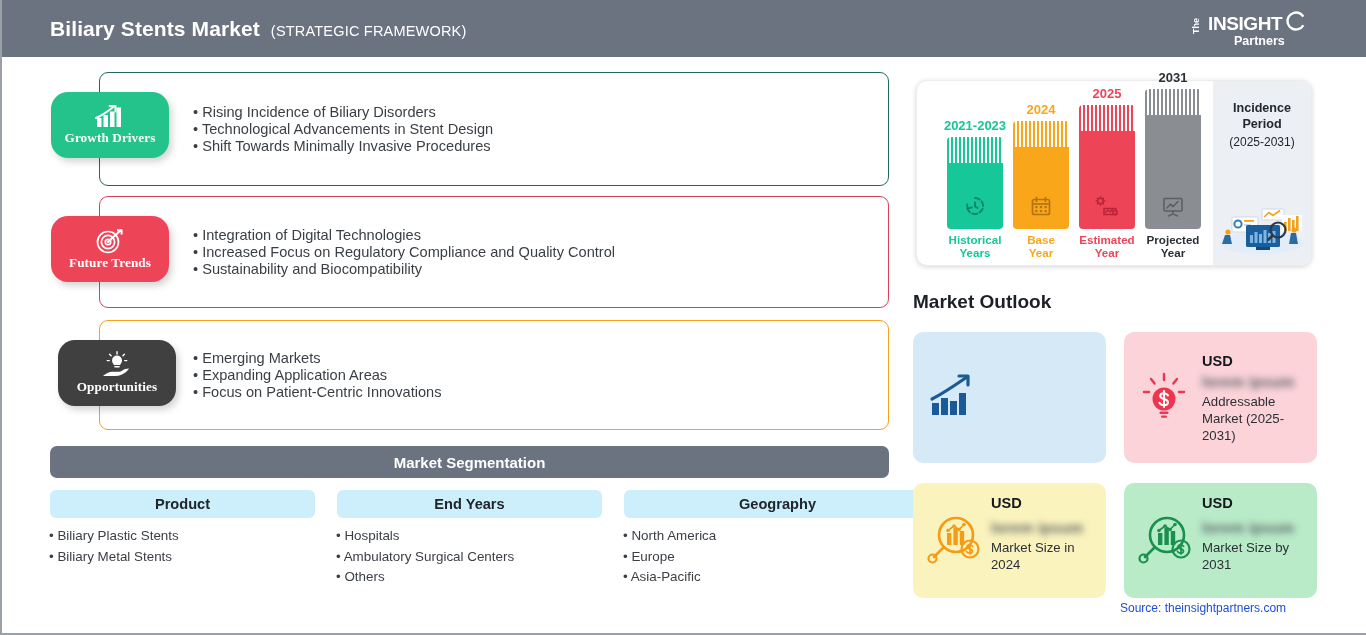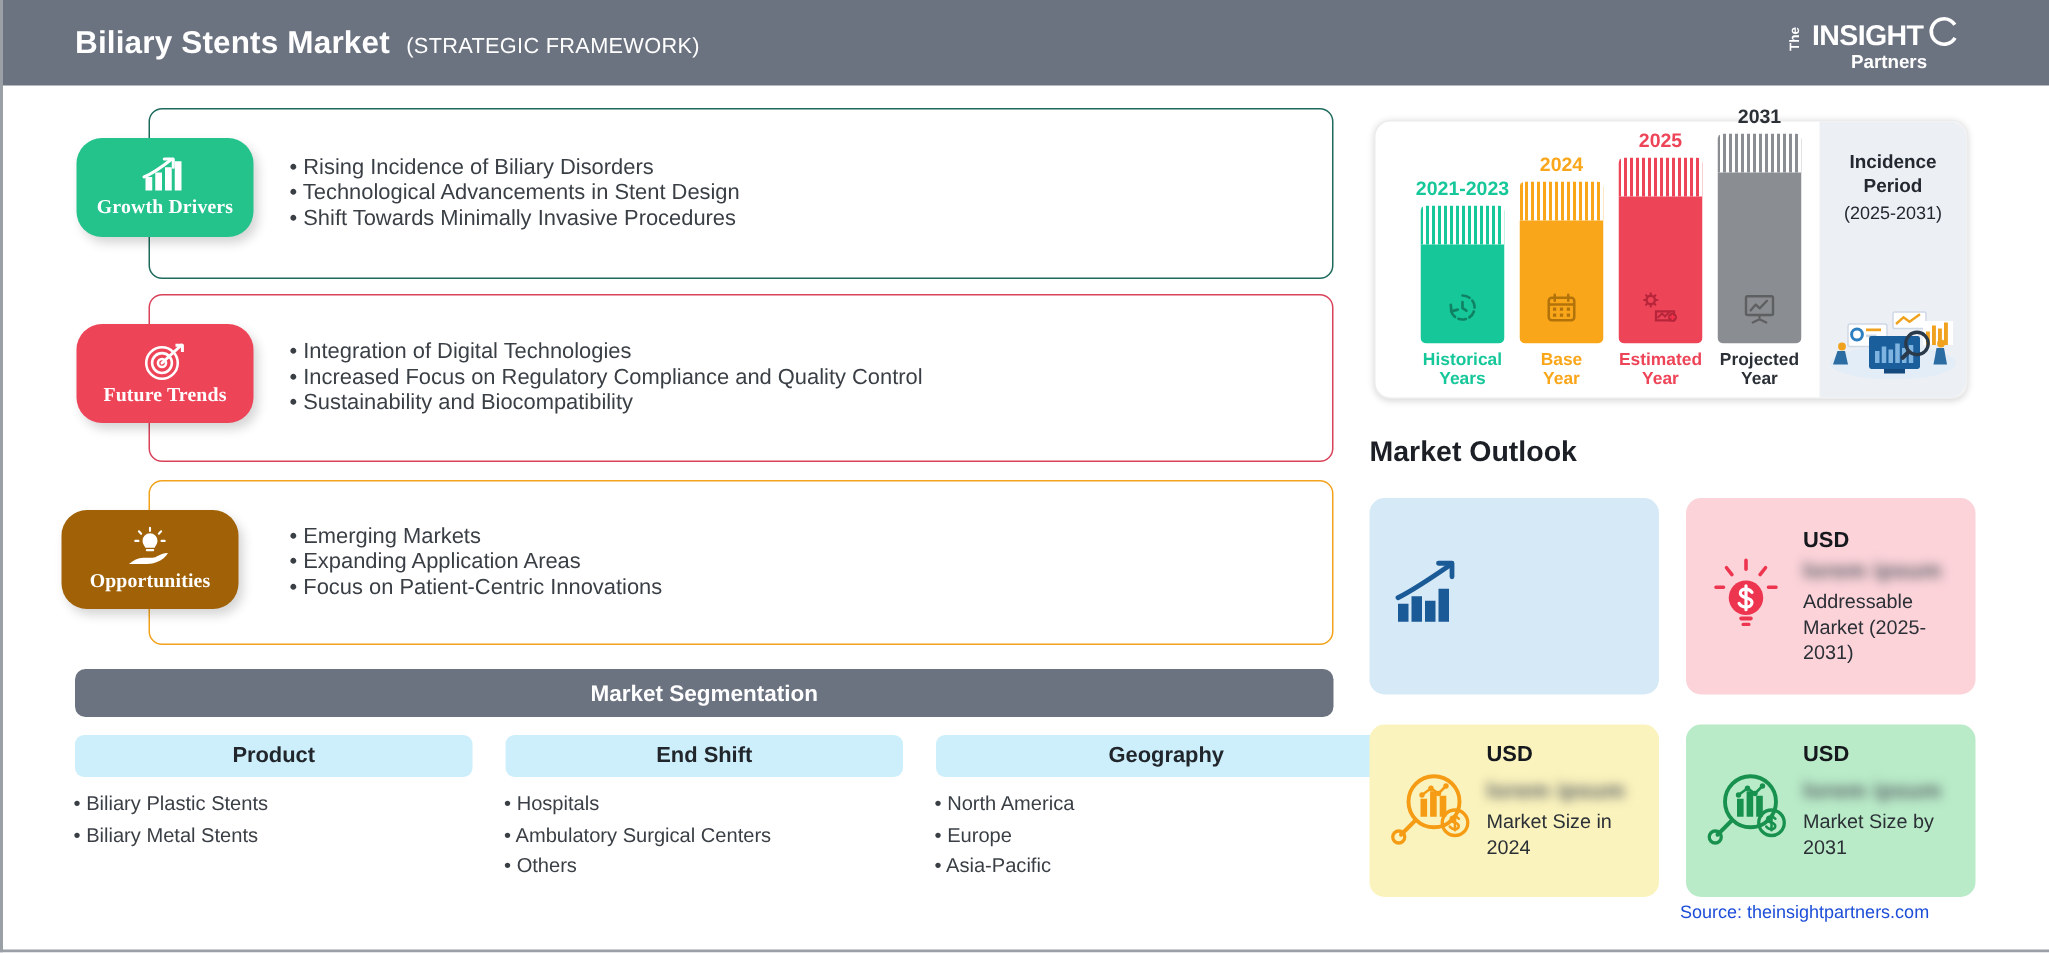--- a/index.html
+++ b/index.html
@@ -57,21 +57,21 @@
 
   
   .badge {
     position: absolute; width: 118px; height: 66px; border-radius: 17px;
     display: flex; flex-direction: column; align-items: center; justify-content: center;
     color: #fff; box-shadow: 3px 4px 7px rgba(0,0,0,.17); z-index: 4;
   }
   .badge-label { font-size: 13.2px; font-weight: bold; letter-spacing: .1px; margin-top: 1px; font-family: Liberation Serif, serif; }
   .badge.green  { left: 49px; top: 92px;  background: #25c38c; }
   .badge.red    { left: 49px; top: 216px; background: #ee4458; }
-  .badge.orange { left: 39px; top: 340px; background: #a16207; }
+  .badge.orange { left: 56px; top: 340px; background: #404040; }
   .badge svg { display: block; }
 
   
   .seg-header {
     position: absolute; left: 48px; top: 446px; width: 839px; height: 32px;
     background: #6b7280; border-radius: 7px;
     display: flex; align-items: center; justify-content: center;
     color: #fff; font-size: 15px; font-weight: bold;
   }
   .seg-col-head {
@@ -237,21 +237,21 @@
         </g>
         <path d="M4 25c3-2.6 6-4.2 9.4-4.2h6.2c1.4 0 2.4-.4 3.8-1.3 2-1.3 4.4-2 6.6-1.9-1.5 2.6-4 4.6-7 5.9-2.3 1-4.6 1.5-7 1.5z" fill="#fff"></path>
       </svg>
     </span>
     <span class="badge-label">Opportunities</span>
   </div>
 
   <div class="seg-header">Market Segmentation</div>
 
   <div class="seg-col-head c0">Product</div>
-  <div class="seg-col-head c1">End Shift</div>
+  <div class="seg-col-head c1">End Years</div>
   <div class="seg-col-head c2">Geography</div>
 
   <ul class="seg-list c0">
     <li>Biliary Plastic Stents</li>
     <li>Biliary Metal Stents</li>
   </ul>
   <ul class="seg-list c1">
     <li>Hospitals</li>
     <li>Ambulatory Surgical Centers</li>
     <li>Others</li>

